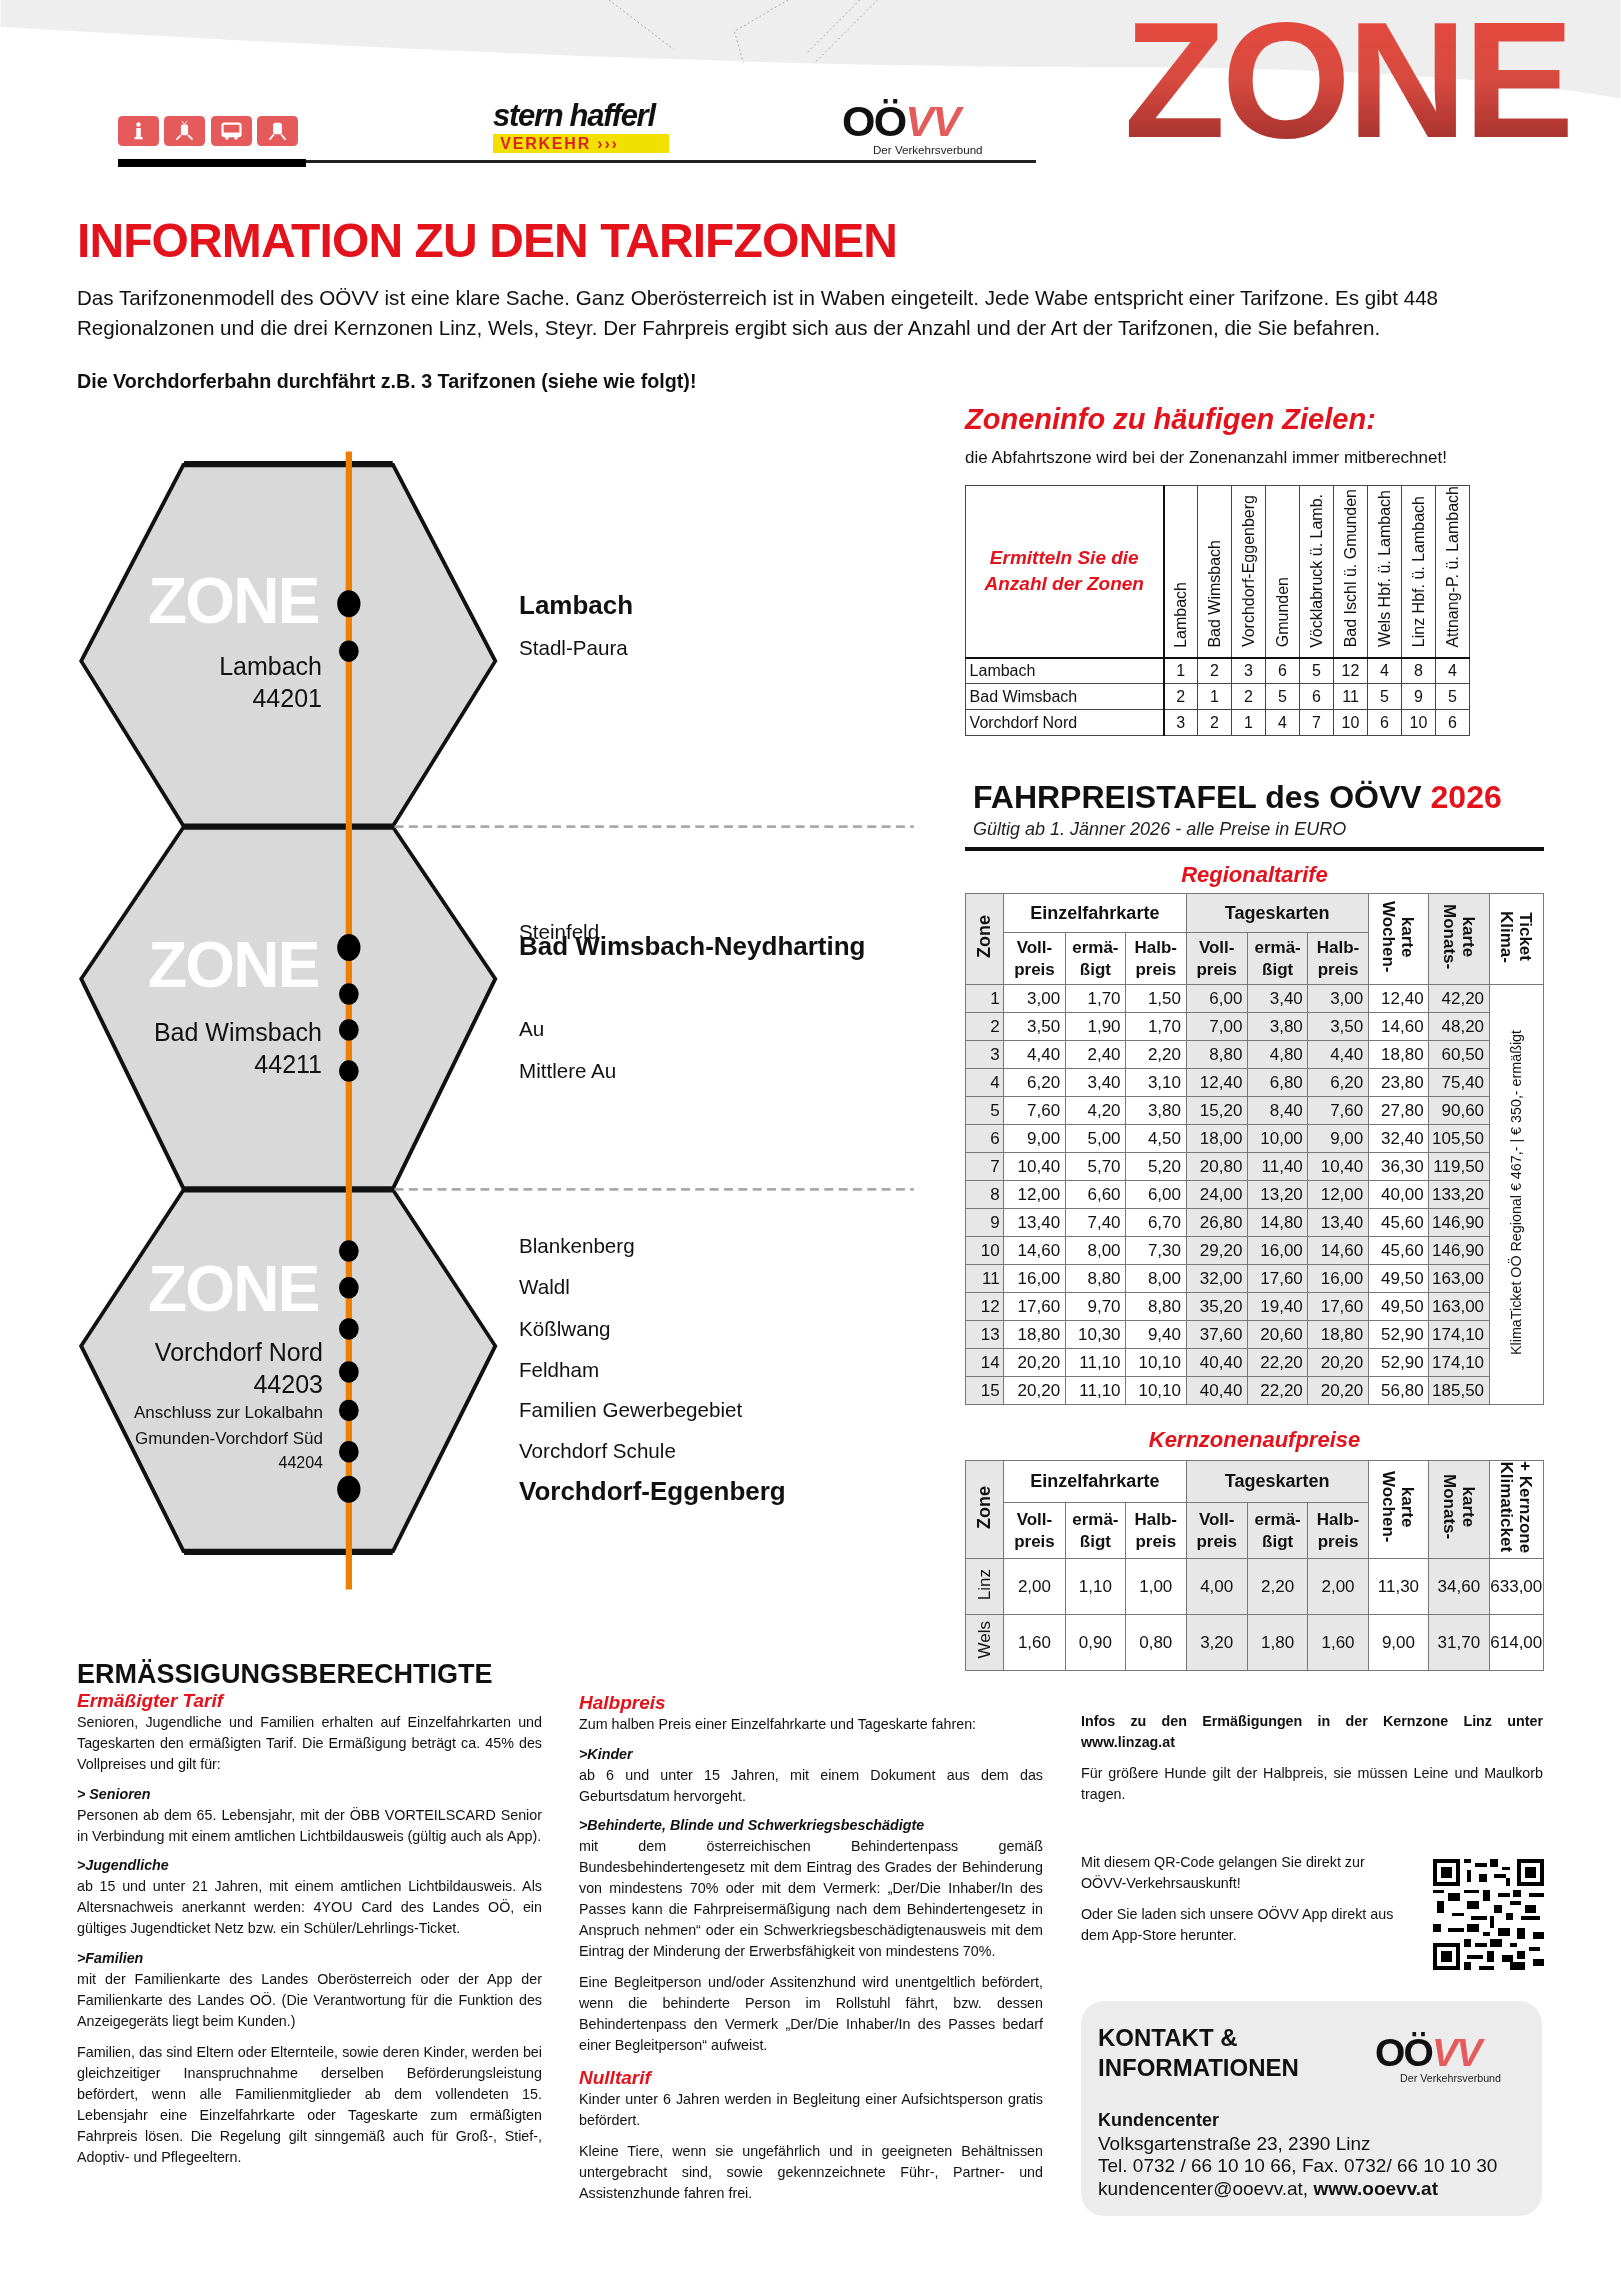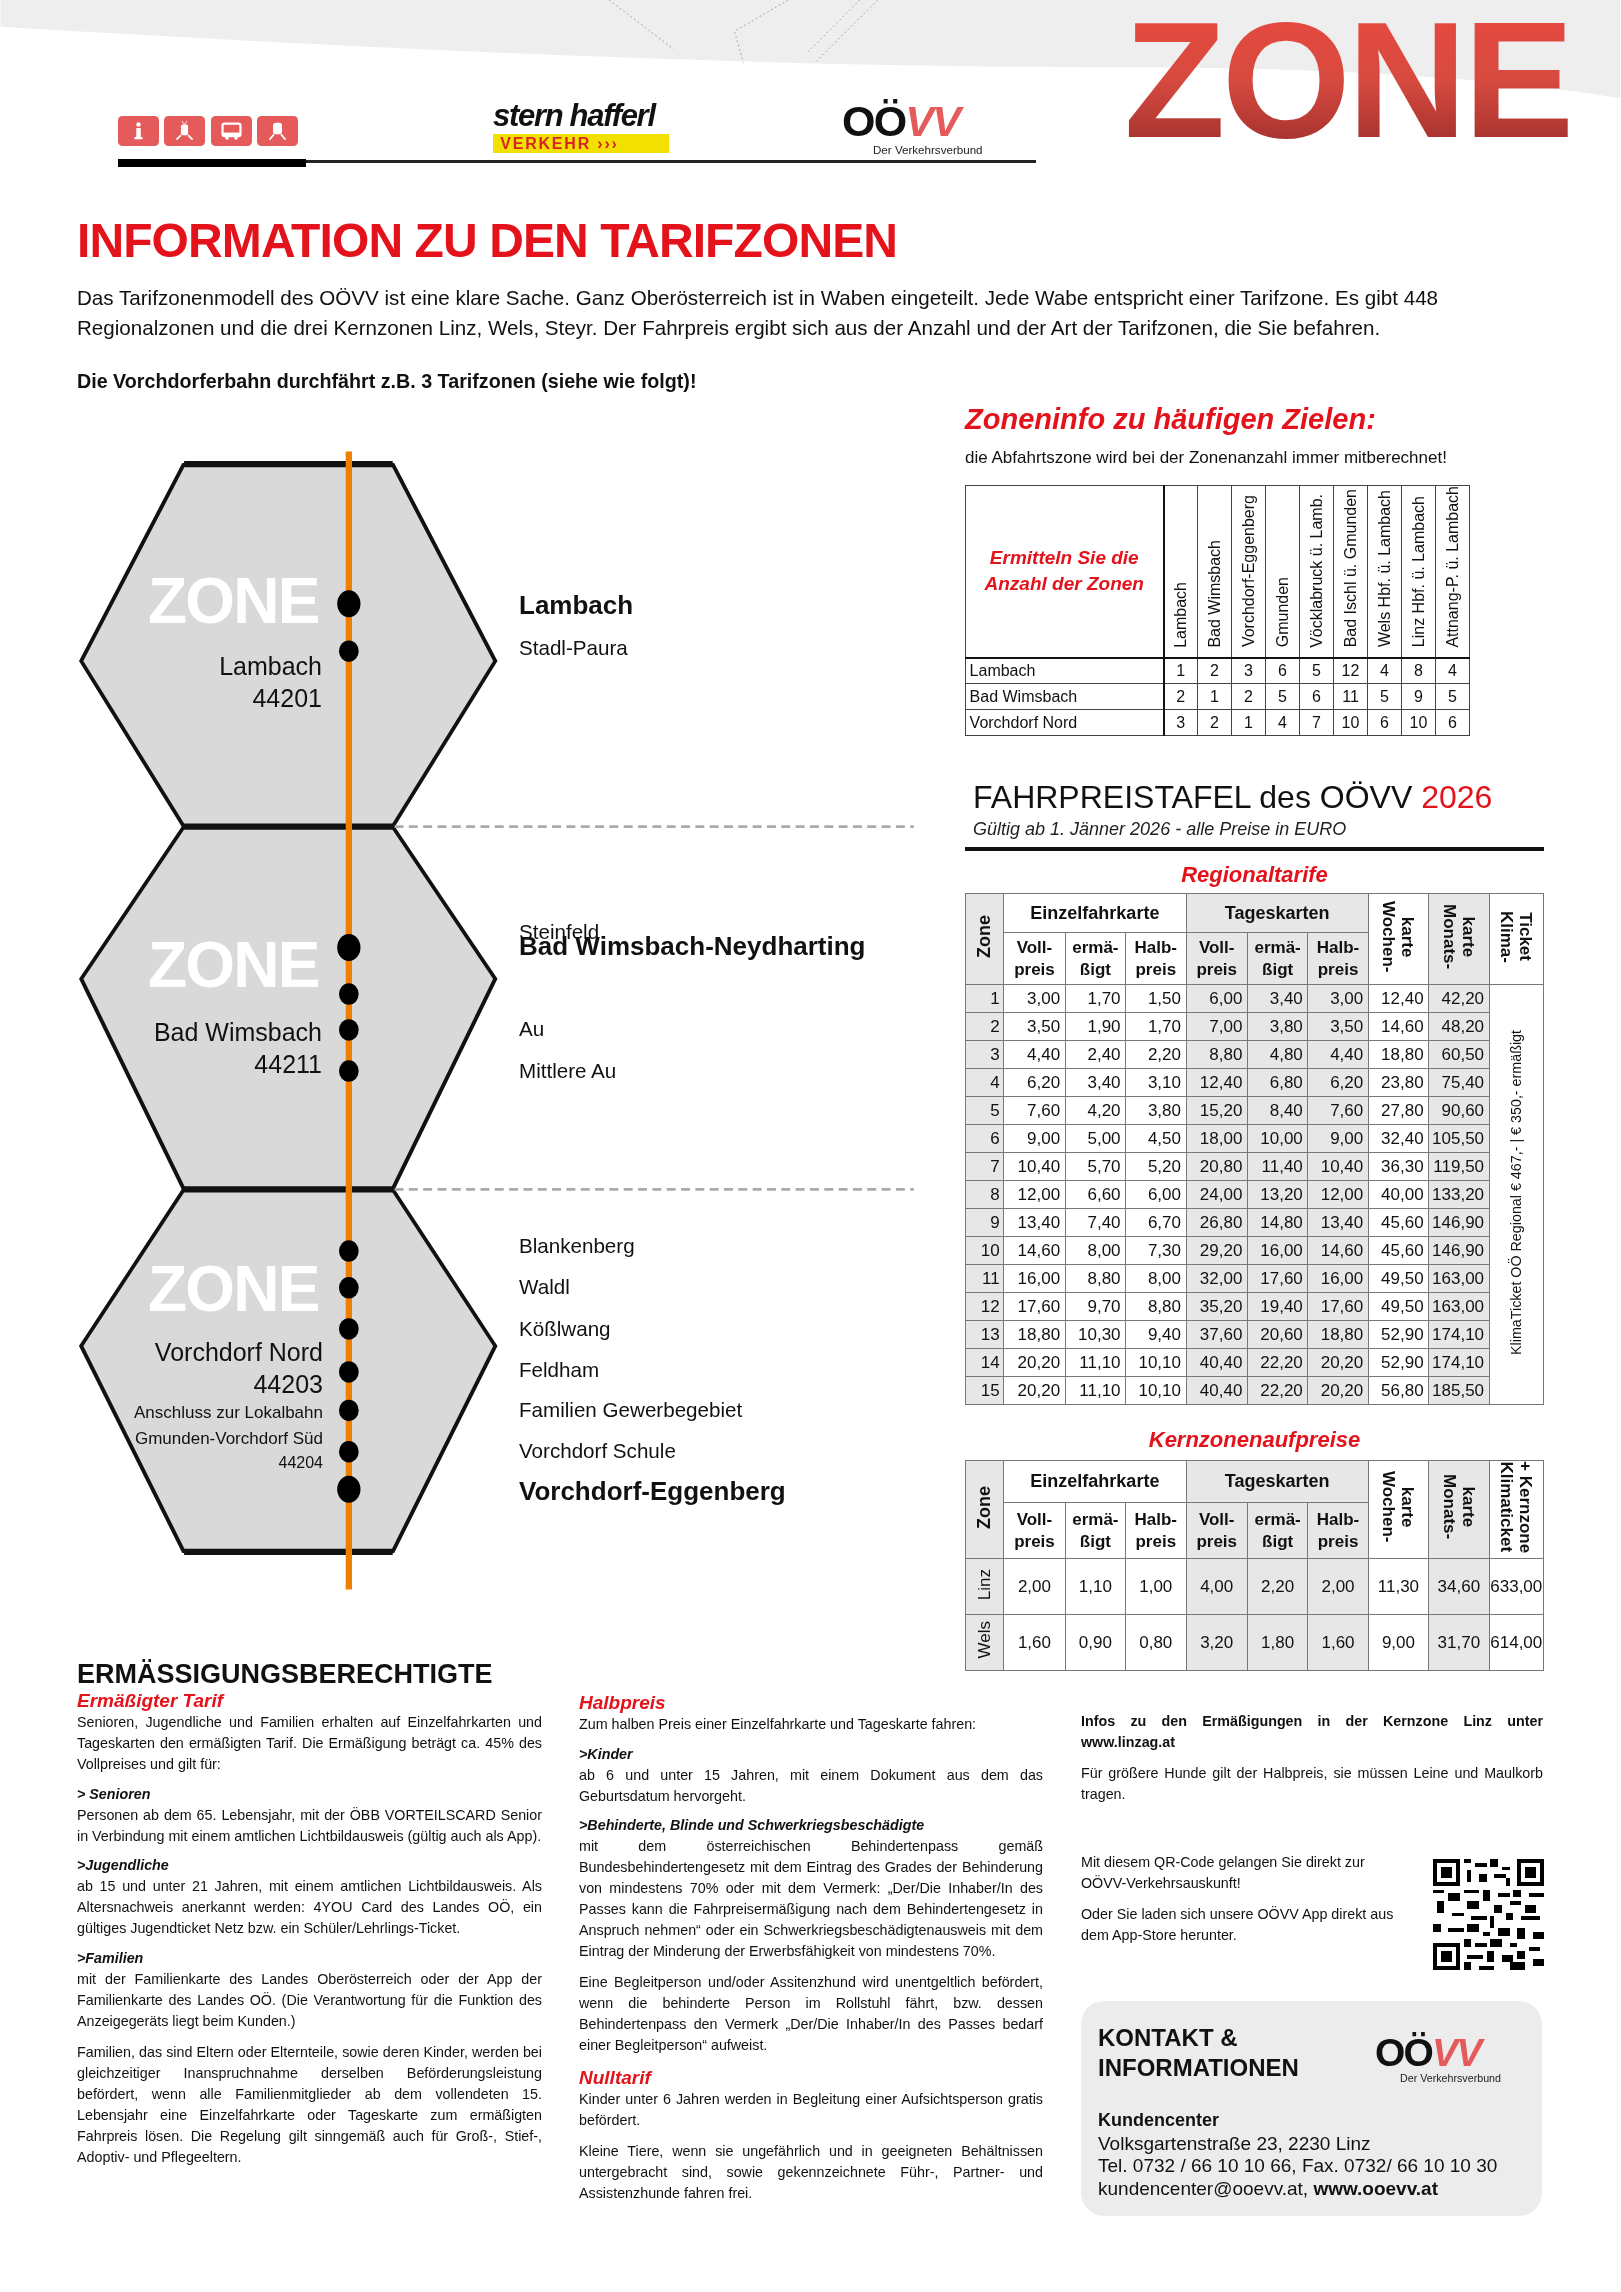--- a/index.html
+++ b/index.html
@@ -46,21 +46,21 @@
   .zi-sub { position: absolute; left: 965px; top: 448px; font-size: 17px; color: #111; }
   .zi-table { position: absolute; left: 965px; top: 485px; border-collapse: collapse; font-size: 16px; }
   .zi-table td, .zi-table th { border: 0.9px solid #444; }
   .zi-table .corner { width: 198px; height: 172px; border-right: 2.7px solid #111; border-bottom: 2.7px solid #111; text-align: center; color: #e3121b; font-style: italic; font-weight: bold; font-size: 19px; line-height: 26px; padding: 0 9px; }
   .zi-table .vh { width: 34px; height: 172px; border-bottom: 2.7px solid #111; vertical-align: bottom; padding-bottom: 5.4px; }
   .zi-table .vh span { writing-mode: vertical-rl; transform: rotate(180deg); white-space: nowrap; font-weight: normal; font-size: 16px; display: inline-block; }
   .zi-table .rl { text-align: left; padding-left: 3.6px; height: 26px; border-right: 2.7px solid #111; }
   .zi-table .num { text-align: center; }
 
   
-  .fp-title { position: absolute; left: 973px; top: 779px; font-size: 32px; font-weight: normal; color: #111; }
+  .fp-title { position: absolute; left: 973px; top: 779px; font-size: 32px; font-weight: bold; color: #111; }
   .fp-title .yr { color: #e3121b; }
   .fp-sub { position: absolute; left: 973px; top: 819px; font-size: 18px; font-style: italic; color: #222; }
   .fp-rule { position: absolute; left: 965px; top: 847px; width: 579px; height: 3.6px; background: #111; }
   .fp-section { position: absolute; left: 965px; width: 579px; text-align: center; font-size: 22px; font-weight: bold; font-style: italic; color: #e3121b; }
 
   .ft { position: absolute; left: 965px; border-collapse: collapse; font-size: 17px; table-layout: fixed; }
   .ft td, .ft th { border: 0.9px solid #777; font-weight: normal; }
   .ft .g { background: #e7e7e7; }
   .ft th { font-weight: bold; }
   .ft .grp { height: 39px; font-size: 18px; }
@@ -640,18 +640,18 @@
 </svg>
 
 <div class="contact">
   <h2><span>KONTAKT &amp;</span><br><span>INFORMATIONEN</span></h2>
   <div class="logo">
     <div class="ooevv-mark"><span class="oo">OÖ</span><span class="vv">VV</span></div>
     <div class="ooevv-sub">Der Verkehrsverbund</div>
   </div>
   <div class="kc">Kundencenter</div>
   <div class="lines">
-    <div>Volksgartenstraße 23, 2230 Linz</div>
+    <div>Volksgartenstraße 23, 2390 Linz</div>
     <div>Tel. 0732 / 66 10 10 66, Fax. 0732/ 66 10 10 30</div>
     <div><span>kundencenter@ooevv.at,</span> <b>www.ooevv.at</b></div>
   </div>
 </div>
 
 
 </body></html>

